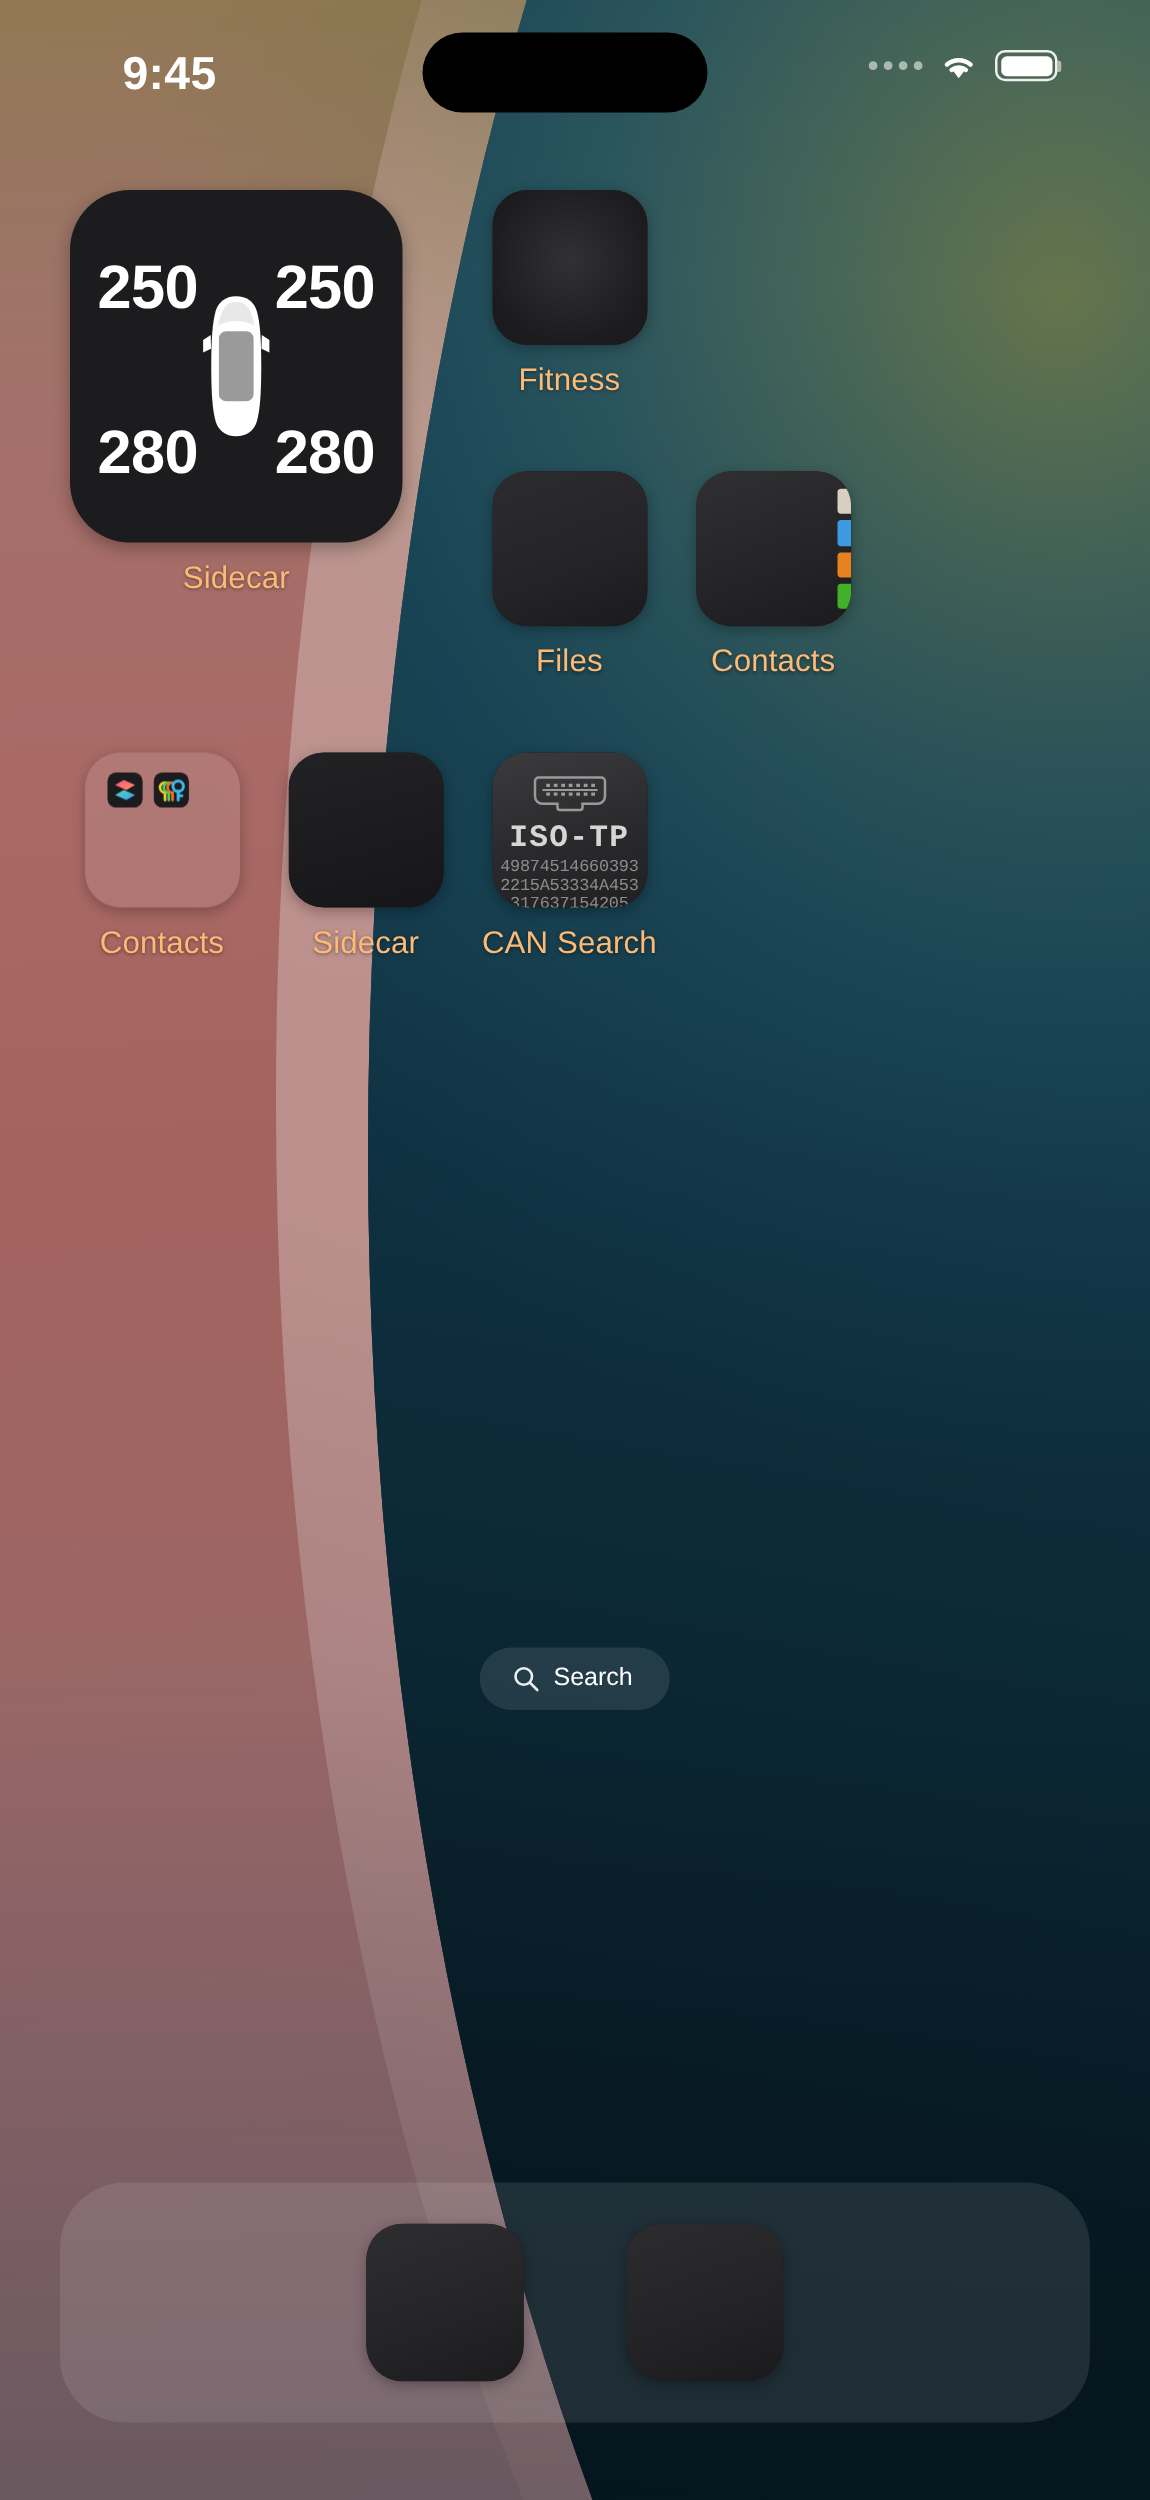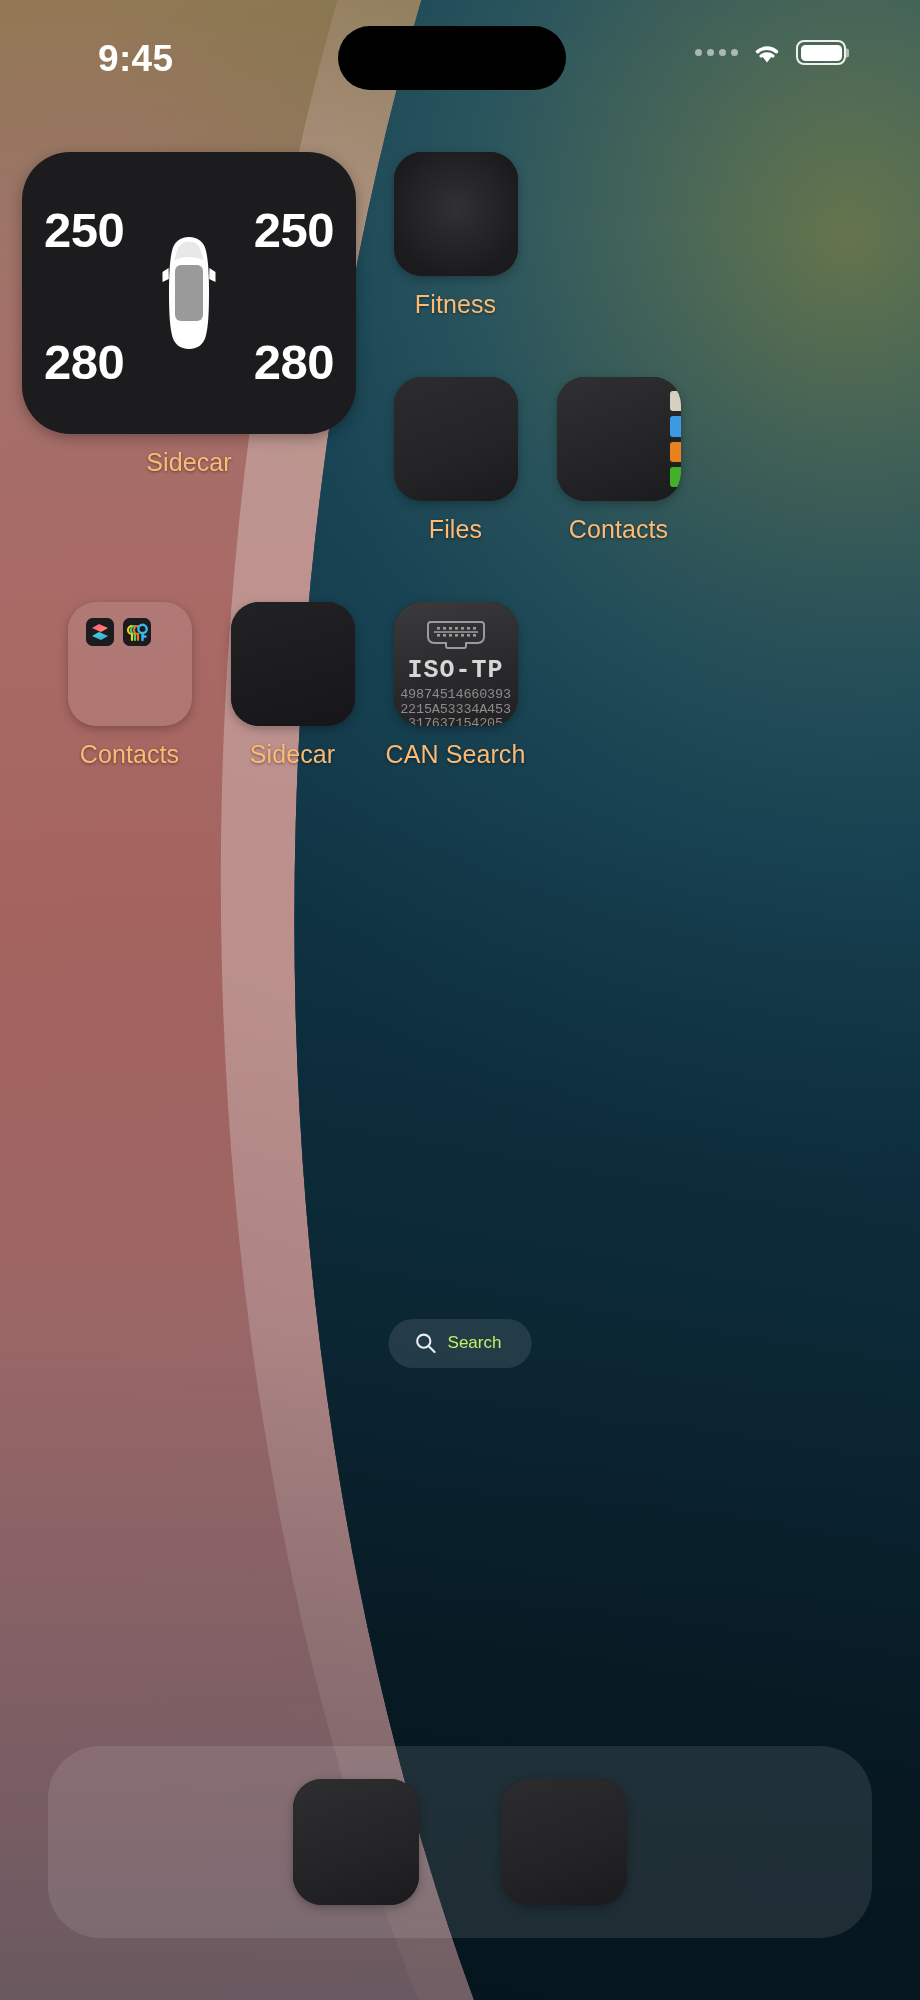--- a/index.html
+++ b/index.html
@@ -97,21 +97,21 @@
   }
 
   .app-icon {
     width:124px; height:124px; border-radius:28px; overflow:hidden;
     position:relative; background:#1d1d1f;
     box-shadow:0 3px 10px rgba(0,0,0,.28);
   }
 
   
   .widget-sidecar {
-    width:334px; height:282px; border-radius:48px; background:#1c1c1e;
+    width:266px; height:282px; border-radius:48px; background:#1c1c1e;
     position:relative; box-shadow:0 4px 14px rgba(0,0,0,.30);
   }
   .tp {
     position:absolute; color:#fff; font-size:49px; font-weight:700; letter-spacing:-0.5px;
   }
   .tp-fl { left:22px; top:50px; }
   .tp-fr { right:22px; top:50px; }
   .tp-rl { left:22px; bottom:44px; }
   .tp-rr { right:22px; bottom:44px; }
   .widget-car {
@@ -161,21 +161,21 @@
     line-height:14.5px; text-align:center; letter-spacing:-.2px; overflow:hidden; height:40px;
   }
   .can-obd { position:absolute; left:50%; transform:translateX(-50%); top:16px; width:66px; height:34px; }
 
   
   .search-pill {
     position:absolute; left:50%; transform:translateX(-50%); bottom:632px;
     display:flex; align-items:center; gap:11px;
     padding:13px 30px 14px 26px; border-radius:28px;
     background:rgba(255,255,255,.10);
-    color:#bef264; font-size:17px; z-index:25;
+    color:#ffffff; font-size:20px; z-index:25;
   }
   .search-ico { width:22px; height:22px; }
 
   
   .dock {
     position:absolute; left:48px; right:48px; bottom:62px; height:192px;
     border-radius:52px; background:rgba(255,255,255,.10);
     display:flex; align-items:center; justify-content:center; gap:82px;
     z-index:25;
   }

